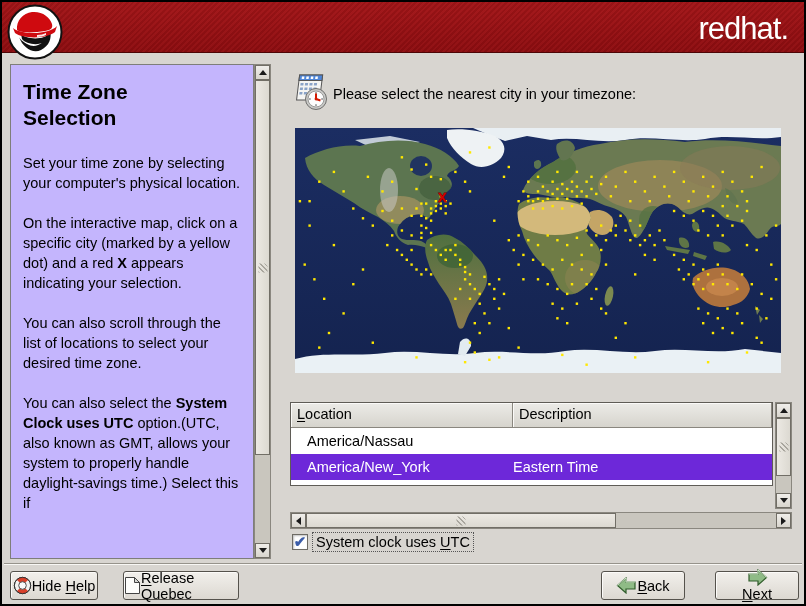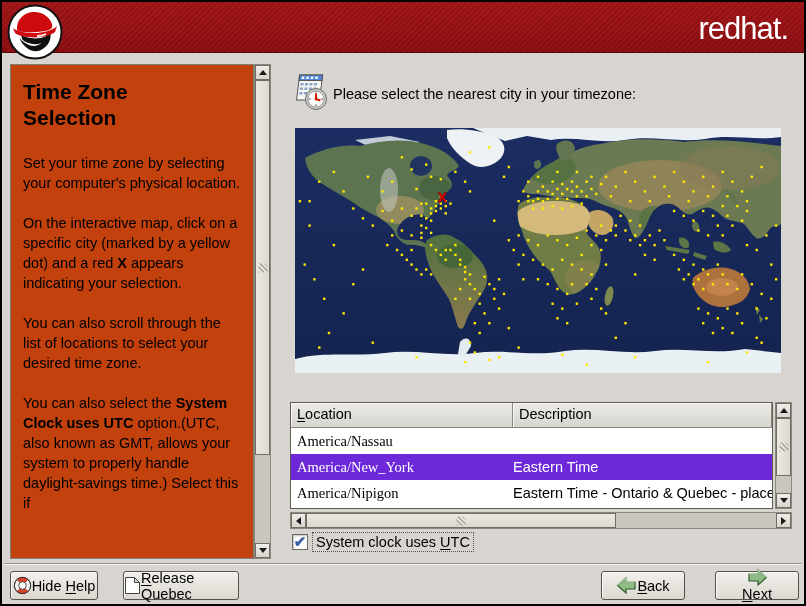--- a/index.html
+++ b/index.html
@@ -10,21 +10,21 @@
   
   #banner { position:absolute; left:0; top:0; right:0; height:51px; background:
       repeating-linear-gradient(135deg, rgba(0,0,0,.07) 0 2px, rgba(255,255,255,.02) 2px 4px),
       linear-gradient(#a31518,#8e0d10); border-bottom:1px solid #4d0506; }
   #logo { position:absolute; left:5px; top:2px; width:57px; height:57px; z-index:6; }
   #brand { position:absolute; right:16px; top:9px; color:#fff; font-size:31px; letter-spacing:-1px; z-index:2; }
   #brand .b { font-weight:normal;margin-top:32px; }
 
   
   #help-panel { position:absolute; left:8px; top:62px; width:262px; height:495px; display:flex; }
-  #help-content { width:244px; height:100%; background:#c2410c; border:1px solid #7e7e7a; padding:14px 12px 0 12px; overflow:hidden; color:#000; }
+  #help-content { width:244px; height:100%; background:#c4b5fd; border:1px solid #7e7e7a; padding:14px 12px 0 12px; overflow:hidden; color:#000; }
   #help-title { font-size:21px; font-weight:bold; line-height:26px; max-width:175px; margin-bottom:22px; }
   .hp { font-size:14.5px; line-height:20px; margin-bottom:20px; }
   .hp b { font-weight:bold; }
 
   
   .sb-v { width:17px; background:#c9c6be; border:1px solid #8a877f; display:flex; flex-direction:column; }
   .sb-btn { width:15px; height:15px; background:linear-gradient(#f0eeea,#d8d5cd); border:1px solid #716e66; display:flex; align-items:center; justify-content:center; flex:none; }
   .tri-up { width:0; height:0; border-left:4px solid transparent; border-right:4px solid transparent; border-bottom:5px solid #1a1a1a; }
   .tri-dn { width:0; height:0; border-left:4px solid transparent; border-right:4px solid transparent; border-top:5px solid #1a1a1a; }
   .tri-lf { width:0; height:0; border-top:4px solid transparent; border-bottom:4px solid transparent; border-right:5px solid #1a1a1a; }
@@ -37,29 +37,29 @@
   
   #prompt-row { position:absolute; left:287px; top:70px; width:500px; height:40px; }
   #prompt-icon { position:absolute; left:0; top:0; }
   #prompt-text { position:absolute; left:44px; top:14px; font-size:14.5px; color:#000; }
 
   
   #map { position:absolute; left:293px; top:126px; width:486px; height:245px; cursor:crosshair; }
 
   
   #tz-table-wrap { position:absolute; left:288px; top:400px; width:502px; height:107px; display:flex; }
-  #tz-list { width:483px; height:107px; border:1px solid #5f5c56; background:#fff; overflow:hidden; margin-right:2px; }
+  #tz-list { width:483px; height:84px; border:1px solid #5f5c56; background:#fff; overflow:hidden; margin-right:2px; }
   .th-row { display:flex; height:25px; }
   .th { background:linear-gradient(#ecebe7,#d6d4cd); border-right:1px solid #8a877f; border-bottom:1px solid #8a877f; box-shadow:inset 1px 1px 0 #fbfaf8; font-size:14.5px; padding:3px 0 0 6px; color:#000; }
   .th-loc { width:222px; }
   .th-desc { flex:1; }
   .u { text-decoration:underline; text-underline-offset:2px; }
   .tz-row { display:flex; height:26px; font-size:14.5px; color:#000; background:#fff; align-items:center; white-space:nowrap; }
   .tz-row.selected { background:#6d28d9; color:#fff; }
-  .td-loc { width:222px; padding-left:6px; overflow:hidden; flex:none;font-family:Liberation Serif, serif; }
+  .td-loc { width:222px; padding-left:16px; overflow:hidden; flex:none; }
   .td-desc { flex:1; overflow:hidden; }
   #tz-vscroll { width:17px; height:107px; }
   #tz-vthumb { height:58px; }
 
   #tz-hscroll { position:absolute; left:288px; top:510px; width:502px; height:17px; background:#c9c6be; border:1px solid #8a877f; display:flex; }
   .sb-thumb-h { height:15px; background:linear-gradient(#ece9e3,#dcd9d1); border:1px solid #716e66; position:relative; }
   #tz-hthumb { width:310px; }
   .sb-track-rest-h { flex:1; }
 
   

